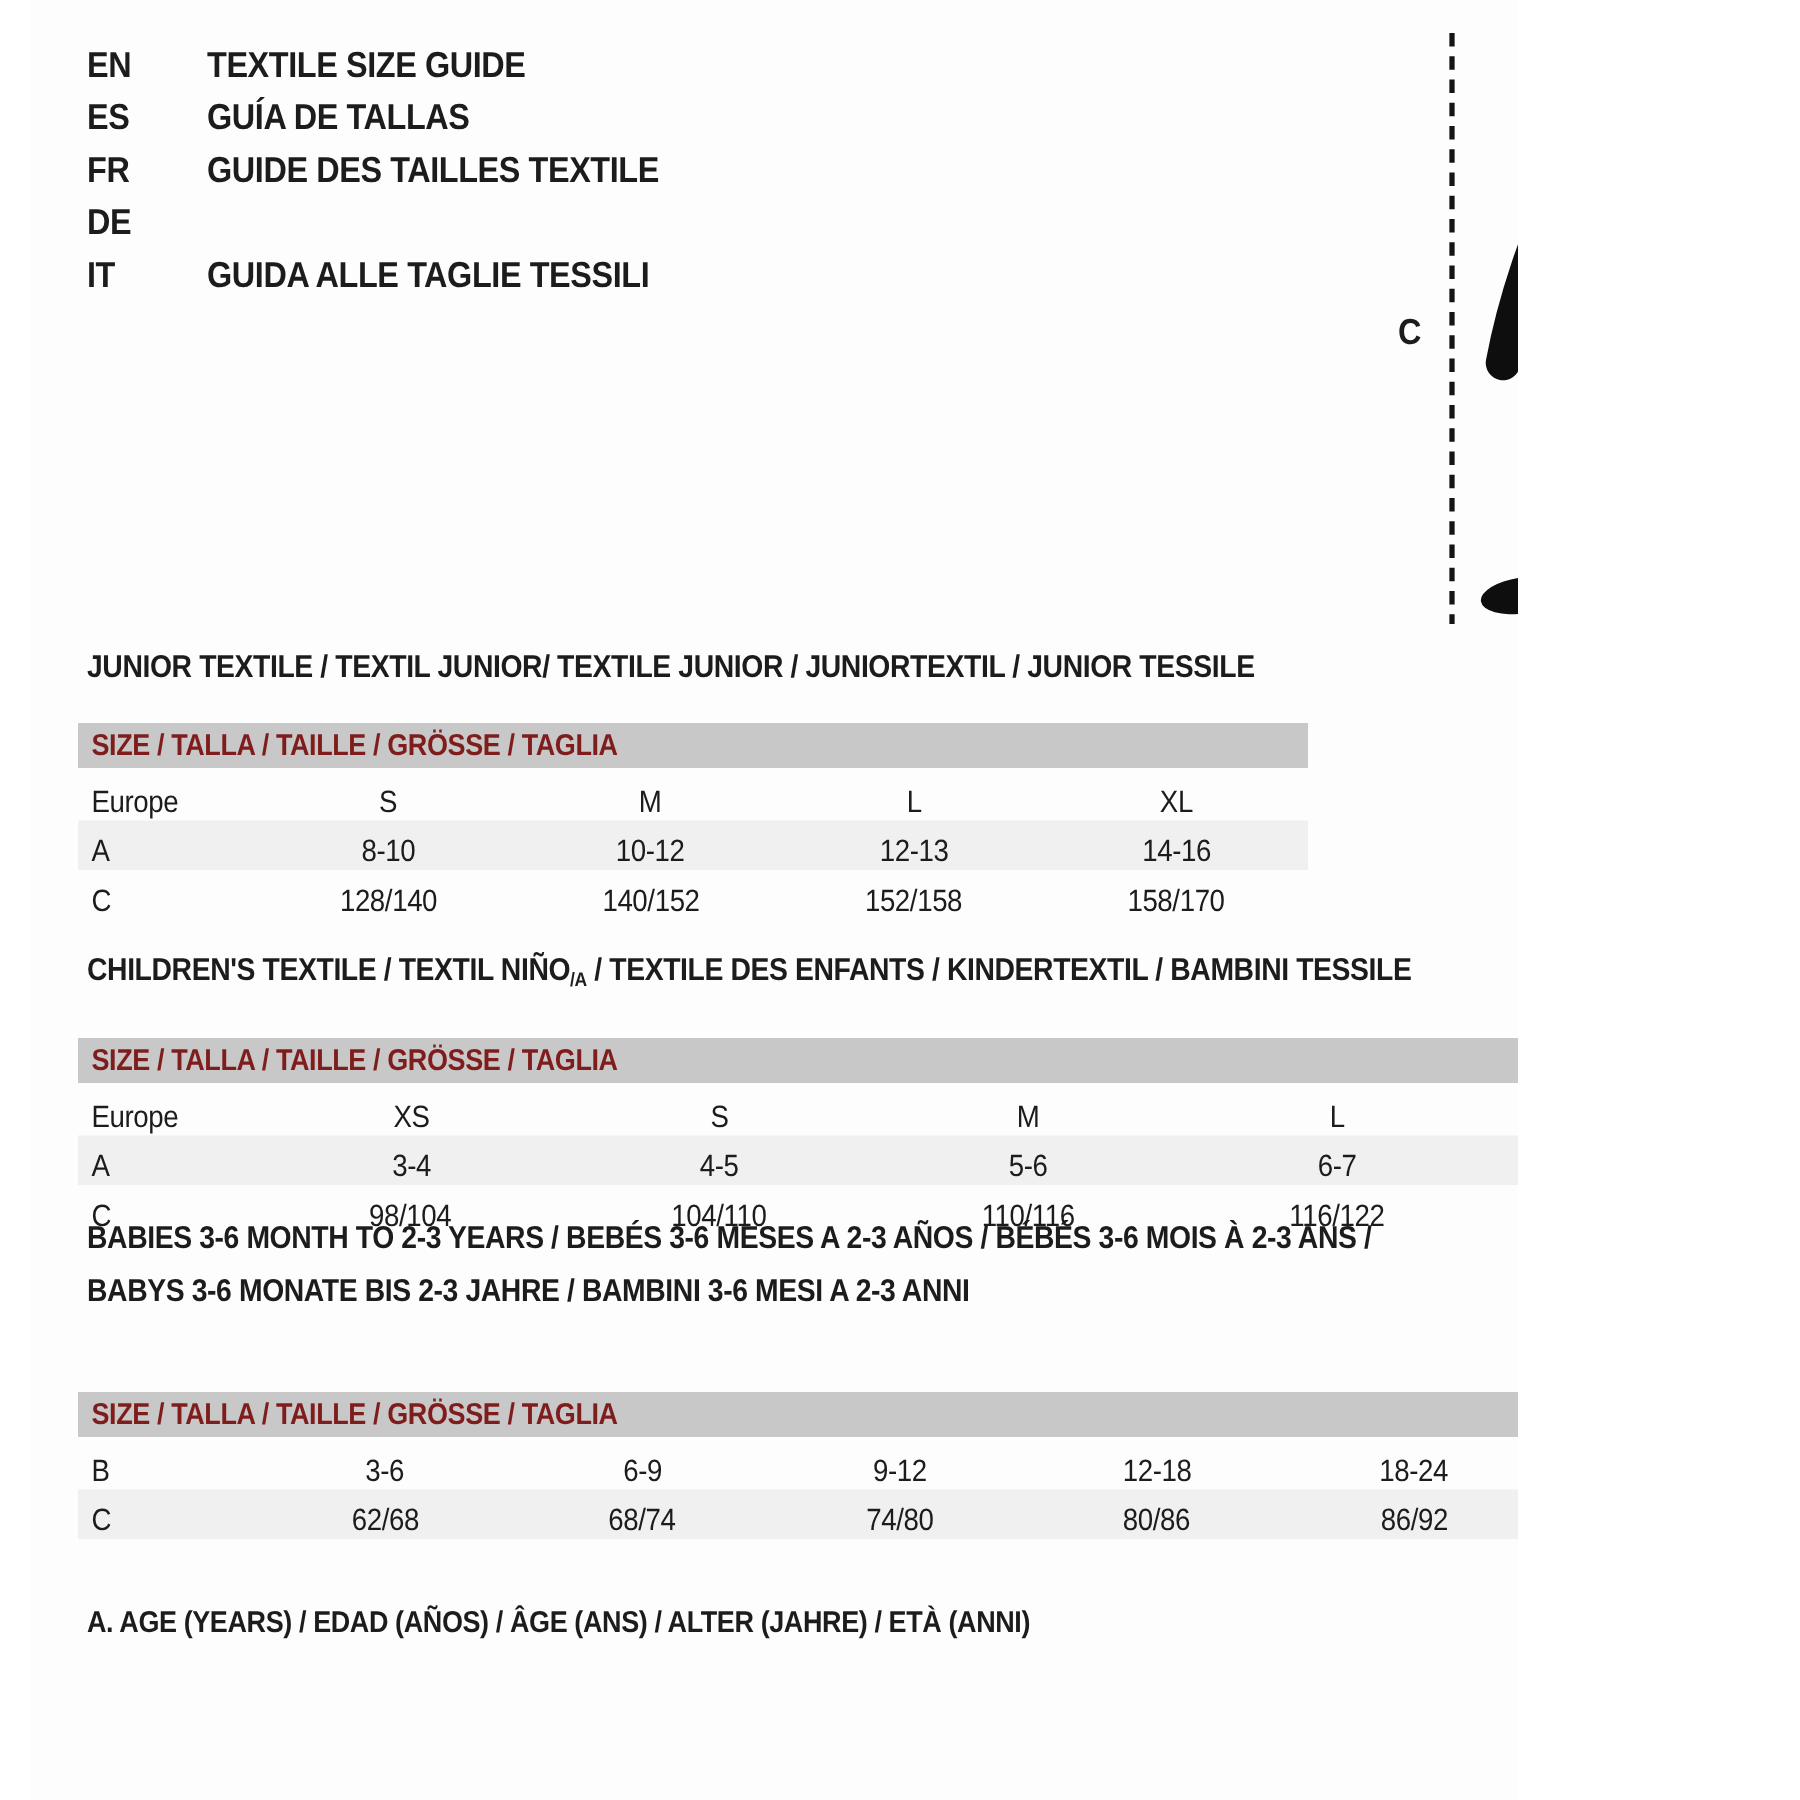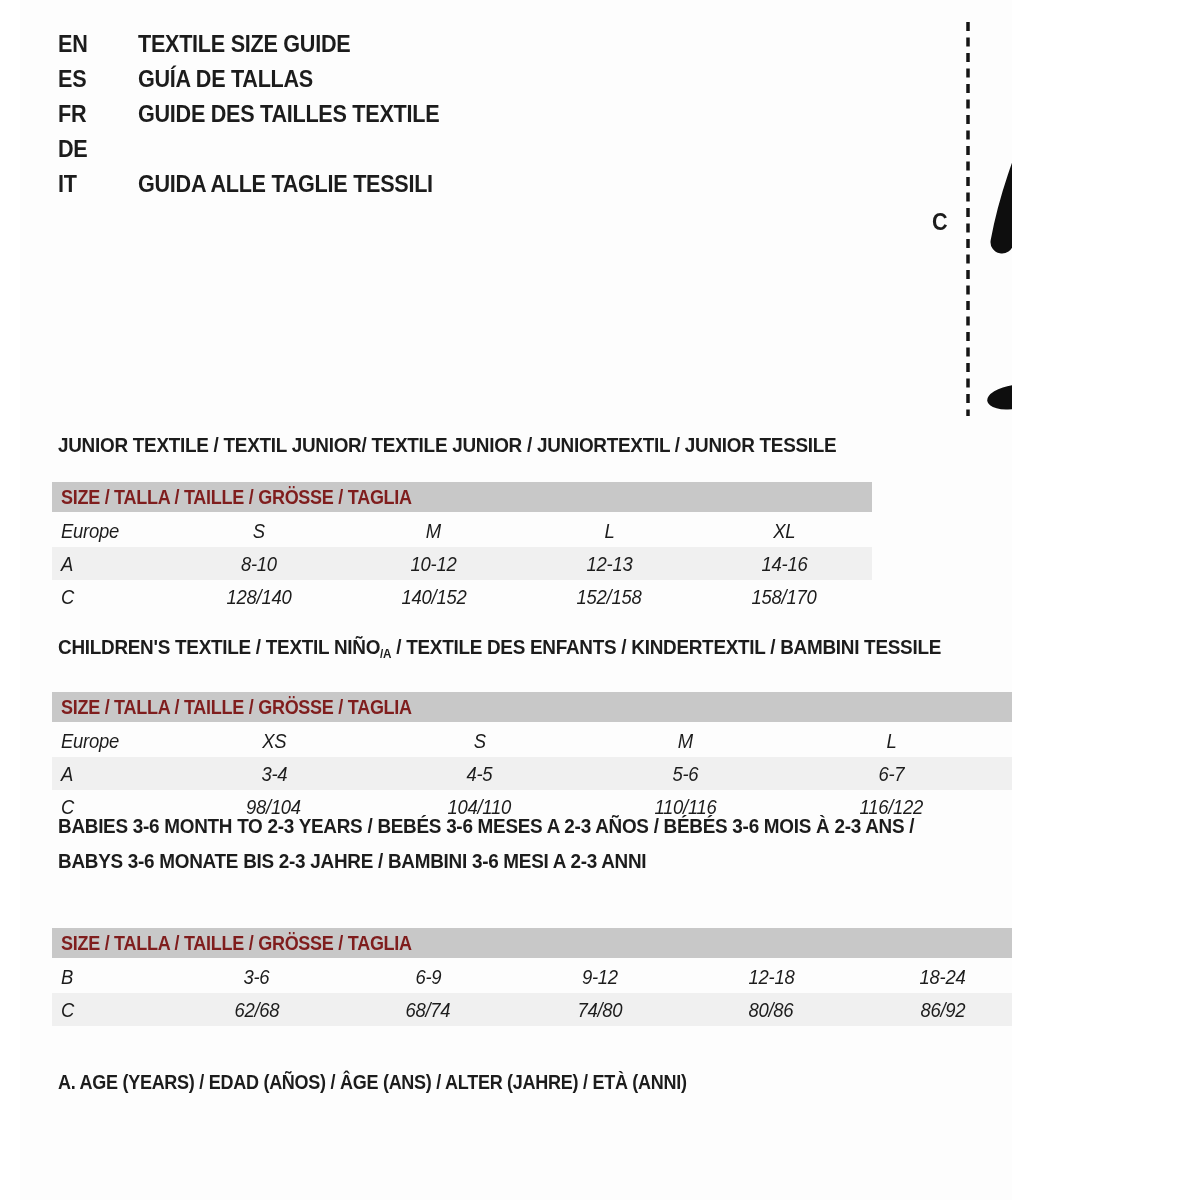--- a/index.html
+++ b/index.html
@@ -20,21 +20,21 @@
   .baby{position:absolute;left:962px;top:14px;}
 
   
   .sect-title{position:absolute;left:38px;font-size:21px;font-weight:700;white-space:nowrap;}
   .subA{font-size:13px;vertical-align:-4px;}
 
   
   .tbl{position:absolute;left:32px;}
   .size-hdr{height:30px;display:flex;align-items:center;padding-left:9px;
             font-size:20px;font-weight:700;color:#7f1d1d;margin-bottom:2px;}
-  .row{display:flex;align-items:center;height:33px;font-size:20.5px;font-style:italic;}
+  .row{display:flex;align-items:flex-end;height:33px;font-size:20.5px;}
   .row .lbl{width:110px;padding-left:9px;text-align:left;}
   .row .v{flex:1;text-align:center;}
 
   
   .legend{position:absolute;left:38px;top:1064px;font-size:20px;font-weight:700;}
   .legend div{height:36px;display:flex;align-items:center;justify-content:center;}
 </style>
 </head>
 <body>
 

